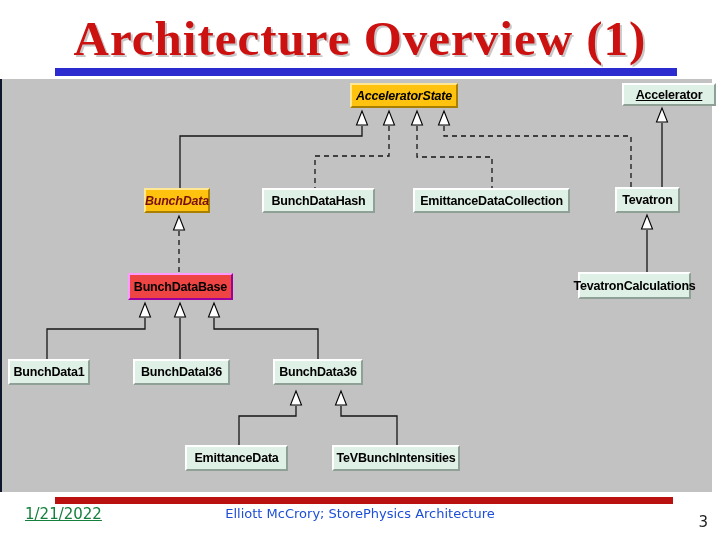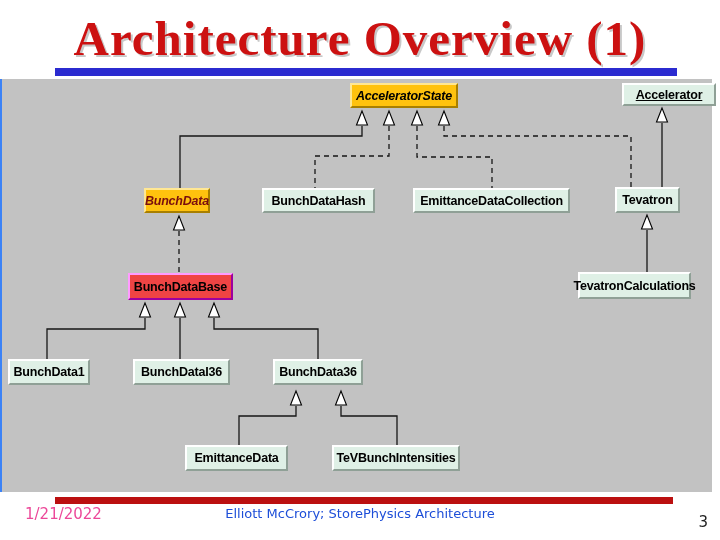--- a/index.html
+++ b/index.html
@@ -11,42 +11,43 @@
     position:absolute;top:10px;left:0;width:720px;text-align:center;
     font-family:Liberation Serif, serif;font-weight:bold;
     font-size:49px;letter-spacing:1px;color:#cc1111;
     text-shadow:2px 2px 0 #c8c8c8;
   }
   .blue-rule{
     position:absolute;left:55px;top:68px;width:622px;height:8px;background:#2b2bd0;
   }
   .canvas{
     position:absolute;left:0;top:79px;width:712px;height:413px;
-    background:#c2c2c2;border-left:2px solid #3b82f6;box-sizing:border-box;
+    background:#c2c2c2;border-left:2px solid #0f172a;box-sizing:border-box;
   }
   .canvas svg{position:absolute;left:-2px;top:0;width:712px;height:413px;}
   polyline{fill:none;stroke:#161616;stroke-width:1.3px;}
   polyline.dashed{stroke-dasharray:5,4;}
   polygon.tri{fill:#ffffff;stroke:#000000;stroke-width:1.1px;}
   .node{
     position:absolute;box-sizing:border-box;
     display:flex;align-items:center;justify-content:center;
     font-size:12.5px;font-weight:bold;letter-spacing:-0.2px;color:#000;
     border:2px solid;white-space:nowrap;
   }
   .node-mint{background:#dff0e6;border-color:#ffffff #8fa096 #8fa096 #ffffff;}
   .node-gold{background:#ffc20e;border-color:#ffe793 #a87f00 #a87f00 #ffe793;}
   .node-magenta{background:#ef4444;border-color:#ff9bff #9e009e #9e009e #ff9bff;}
   .node-em{font-style:italic;}
   .red-bar{
     position:absolute;left:55px;top:497px;width:618px;height:7px;background:#bb1010;
   }
   .footer-date{
-    position:absolute;left:25px;top:505px;font-size:15px;color:#ec4899;
+    position:absolute;left:25px;top:505px;font-size:15px;color:#15803d;
     font-family:"DejaVu Sans",sans-serif;
+    text-decoration:underline;
   }
   .footer-center{
     position:absolute;left:0;top:506px;width:720px;text-align:center;
     font-size:13px;color:#1d4ed8;font-family:"DejaVu Sans",sans-serif;
   }
   .footer-page{
     position:absolute;right:12px;top:513px;font-size:15px;color:#222;
     font-family:"DejaVu Sans",sans-serif;
   }
 </style>

